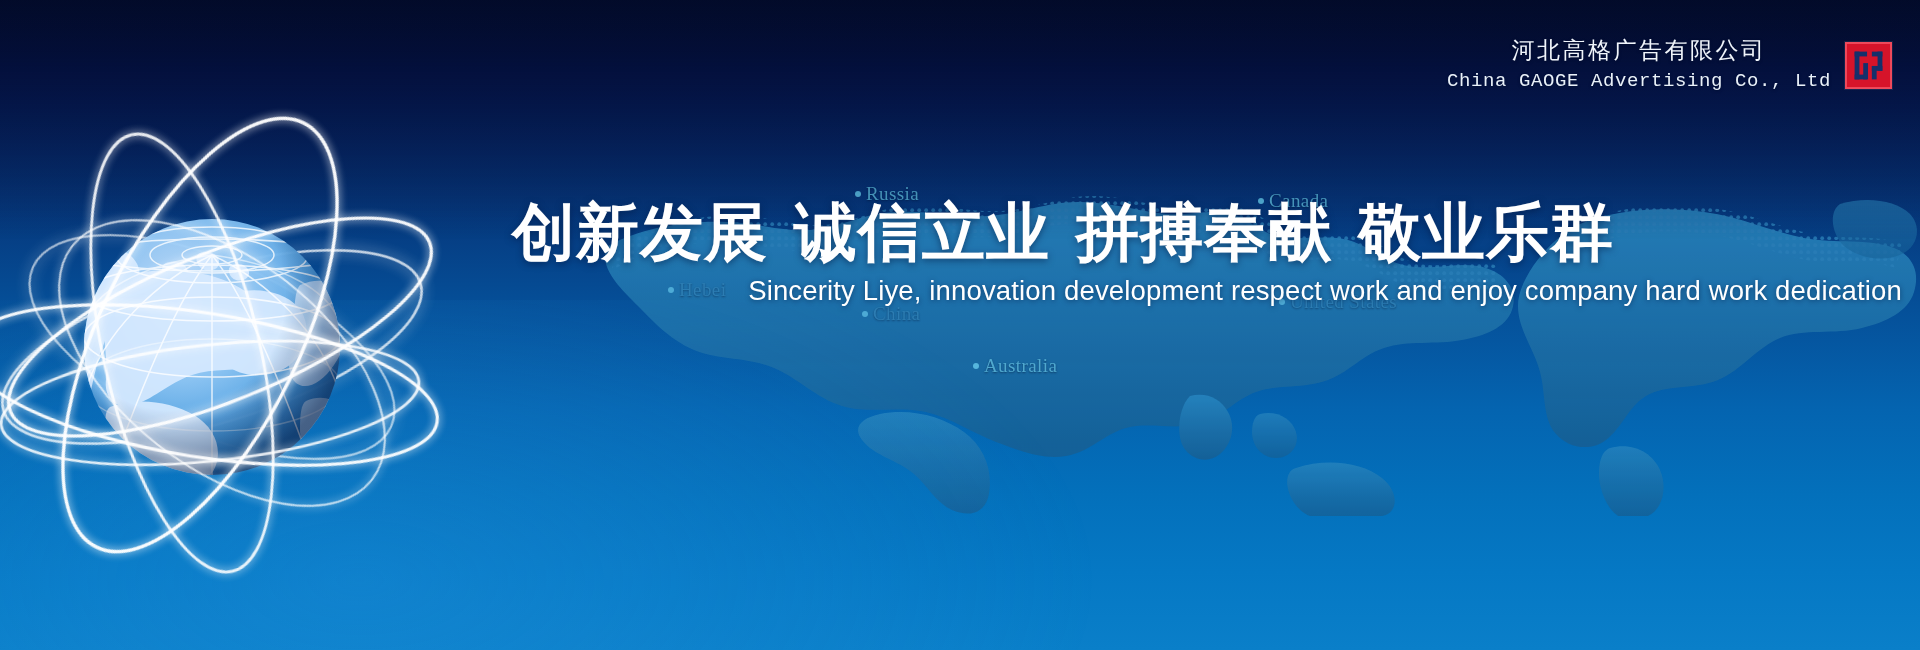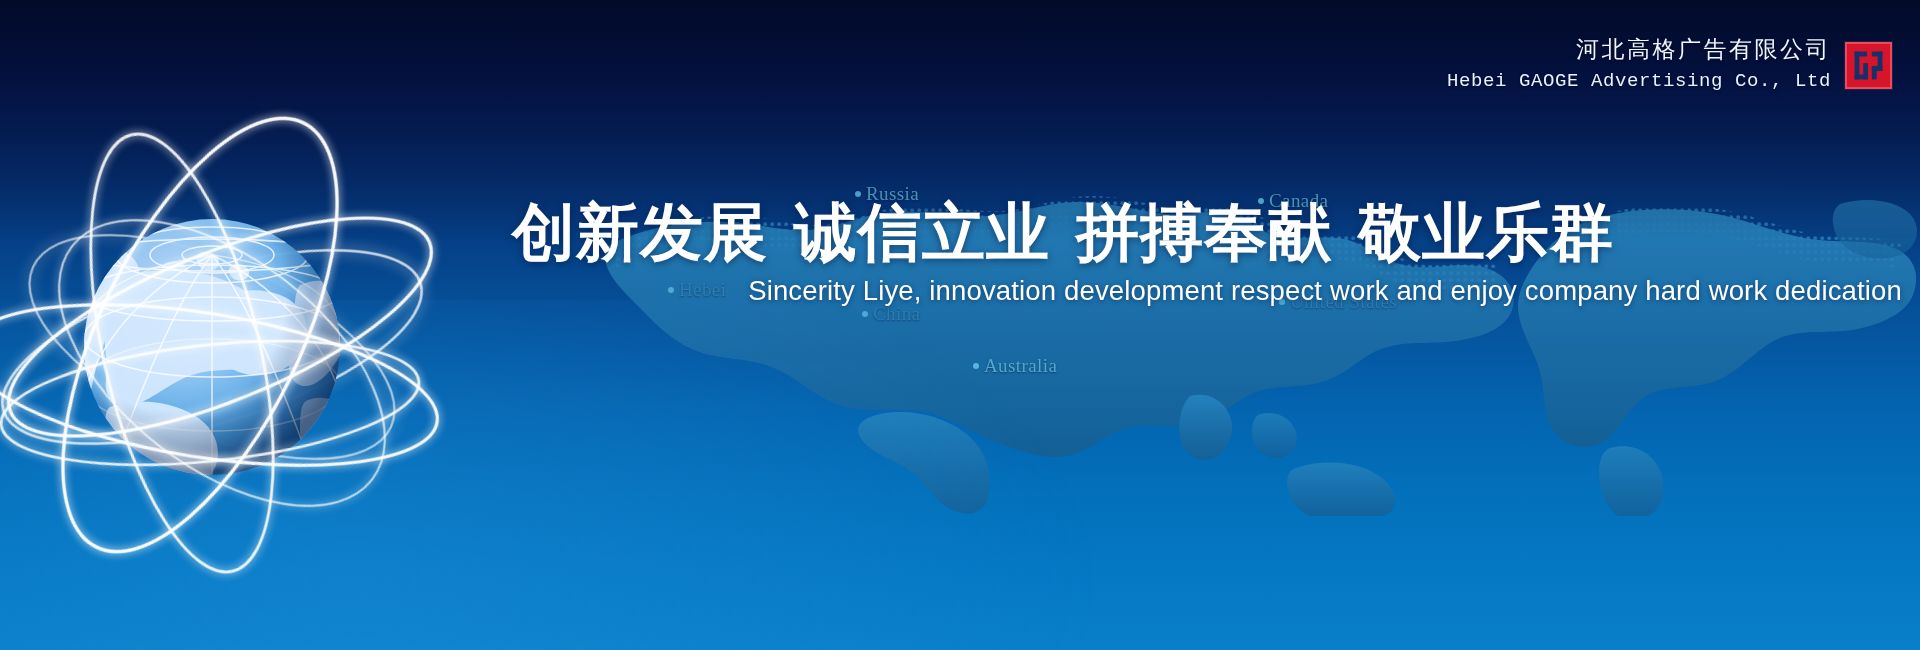--- a/index.html
+++ b/index.html
@@ -89,26 +89,27 @@
     right:28px; top:36px;
     display:flex;
     align-items:center;
     gap:14px;
   }
   .brand-text{
     text-align:right;
     color:#eef4fb;
   }
   .brand-cn{
-    font-family:Liberation Mono, monospace;
+    font-family:Liberation Serif, serif;
     font-size:23px;
     line-height:1.32;
     letter-spacing:2.5px;
     color:#f0f5fb;
     text-shadow:0 1px 3px rgba(0,10,40,.65);
+    text-align:center;
   }
   .brand-en{
     font-family:"Liberation Mono", monospace;
     font-size:19px;
     line-height:1.38;
     letter-spacing:.6px;
     color:#e9f1f9;
     text-shadow:0 1px 3px rgba(0,10,40,.65);
     margin-top:2px;
   }
@@ -369,21 +370,21 @@
         <ellipse cx="212" cy="268" rx="78" ry="224" stroke-width="2.9" opacity=".9" transform="rotate(-13 212 268)" filter="url(#ringGlow)"></ellipse>
 
         <ellipse cx="252" cy="278" rx="190" ry="104" stroke-width="2.1" opacity=".72" transform="rotate(38 252 278)" filter="url(#ringGlow)"></ellipse>
       </g>
     </svg>
   </div>
 
   <div class="brand">
     <div class="brand-text">
       <div class="brand-cn">河北高格广告有限公司</div>
-      <div class="brand-en">Hebei GAOGE Advertising Co., Ltd</div>
+      <div class="brand-en">China GAOGE Advertising Co., Ltd</div>
     </div>
     <div class="brand-logo">
       <svg viewBox="0 0 47 47" xmlns="http://www.w3.org/2000/svg">
         <rect x="0" y="0" width="47" height="47" fill="#d6142a"></rect>
 
         <g fill="#15306b">
 
           <rect x="9" y="9" width="5" height="29"></rect>
           <rect x="9" y="9" width="13" height="5"></rect>
           <rect x="9" y="33" width="13" height="5"></rect>

